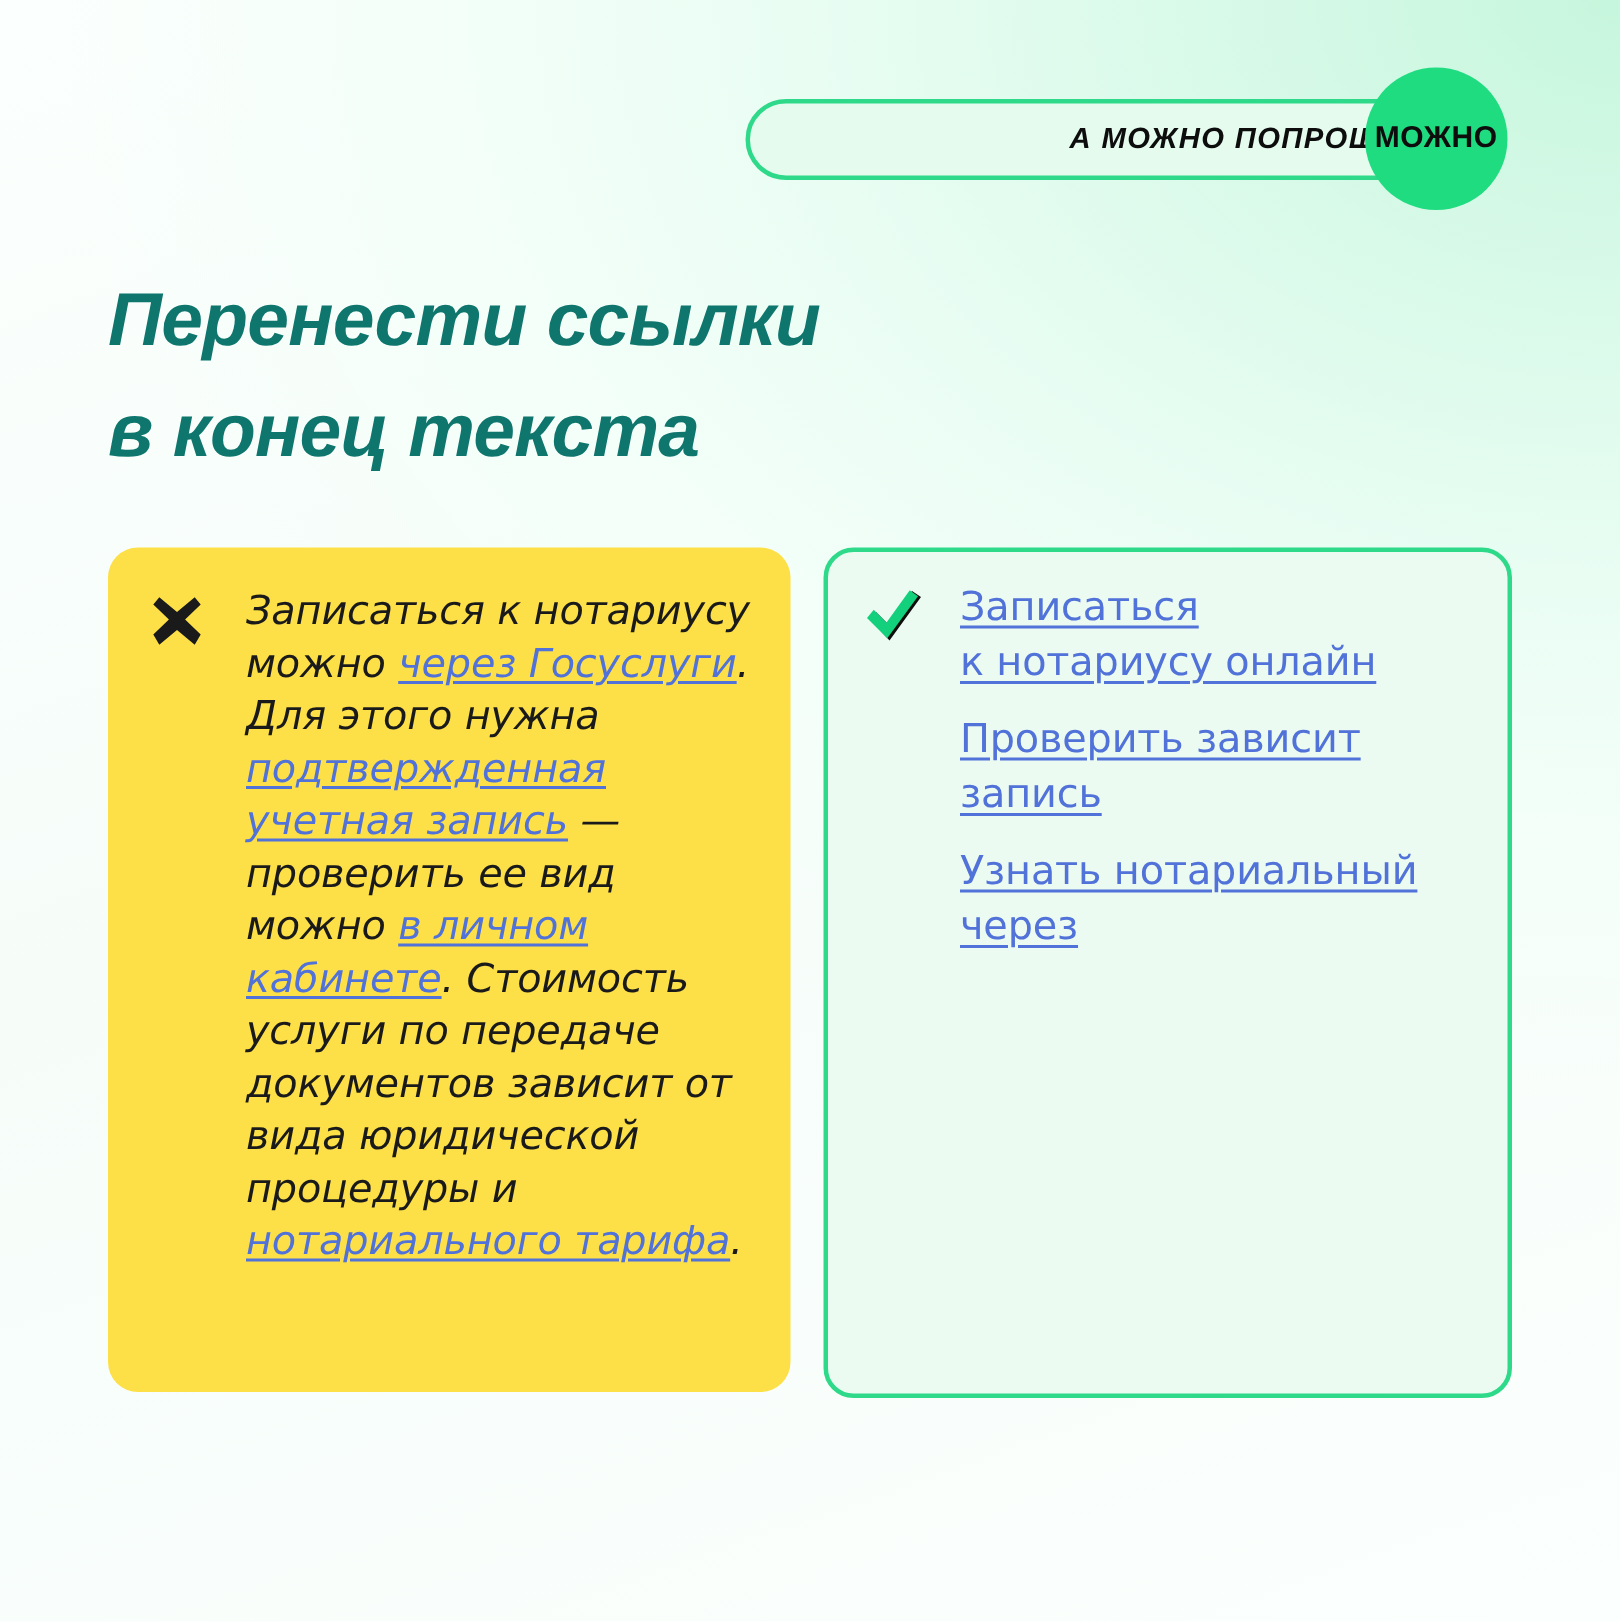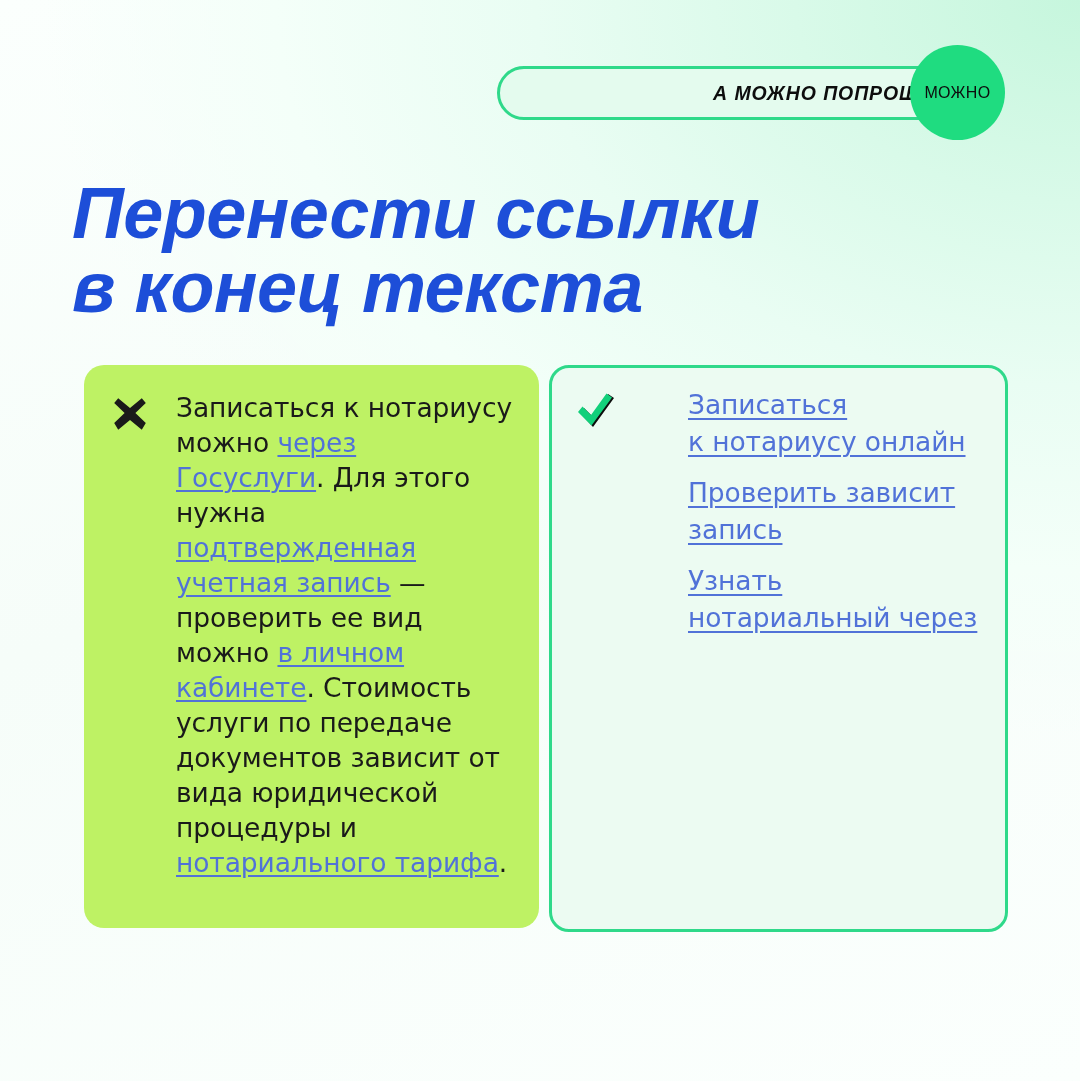--- a/index.html
+++ b/index.html
@@ -73,63 +73,64 @@
     width: 95px;
     height: 95px;
     border-radius: 50%;
     background: #1fdc80;
     display: flex;
     align-items: center;
     justify-content: center;
   }
   #header-circle-label {
     font-family: "Liberation Sans", sans-serif;
-    font-weight: normal;
-    font-size: 16px;
+    font-weight: bold;
+    font-size: 20px;
     letter-spacing: 0.4px;
     color: #0d0d0d;
     white-space: nowrap;
   }
 
   
   #page-title {
     position: absolute;
     left: 72px;
     top: 176px;
     width: 700px;
     font-family: "Liberation Sans", sans-serif;
     font-weight: bold;
     font-style: italic;
-    font-size: 72px;
+    font-size: 50px;
     line-height: 74px;
     letter-spacing: -0.5px;
-    color: #1d4ed8;
+    color: #0f766e;
     white-space: pre-line;
   }
 
   
   #cards {
     position: absolute;
     left: 0;
     top: 0;
     width: 1080px;
     height: 1081px;
   }
 
   .card {
     position: absolute;
     box-sizing: border-box;
     border-radius: 20px;
   }
   #card-bad {
-    left: 84px;
+    left: 72px;
     top: 365px;
     width: 455px;
     height: 563px;
-    background: #bef264;
+    background: #fde047;
+    font-style: italic;
   }
   #card-good {
     left: 549px;
     top: 365px;
     width: 459px;
     height: 567px;
     background: #ecfbf2;
     border: 3px solid #2fd98a;
   }
 
@@ -178,21 +179,20 @@
     line-height: 37px;
   }
   .good-link {
     display: block;
     color: #5172d8;
     text-decoration: underline;
     text-underline-offset: 4px;
     text-decoration-thickness: 1.6px;
     margin-bottom: 14px;
     white-space: pre-line;
-    margin-left: 48px;
   }
   .good-link:last-child { margin-bottom: 0; }
 </style>
 </head>
 <body>
 
 <div id="slide">
 
   <div id="bg-glow"></div>
 

